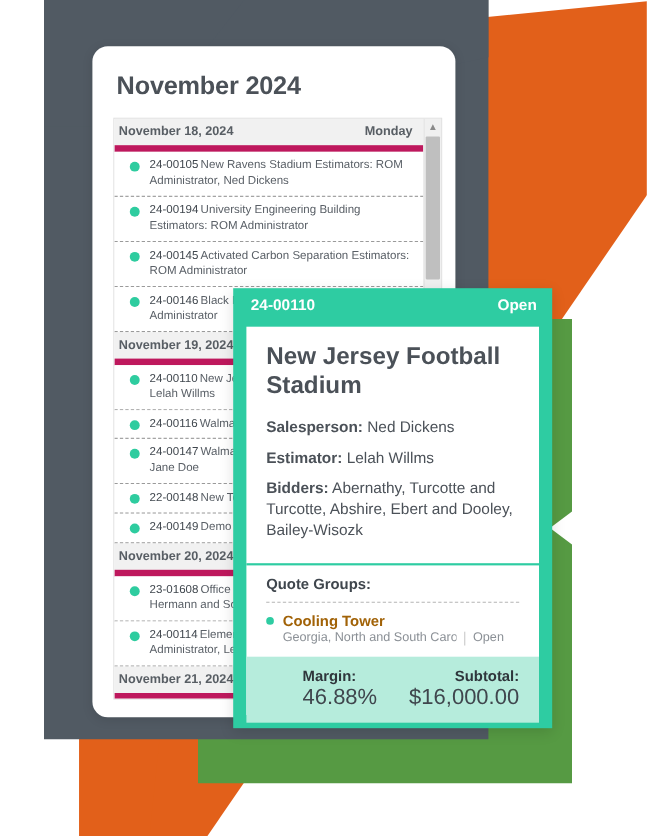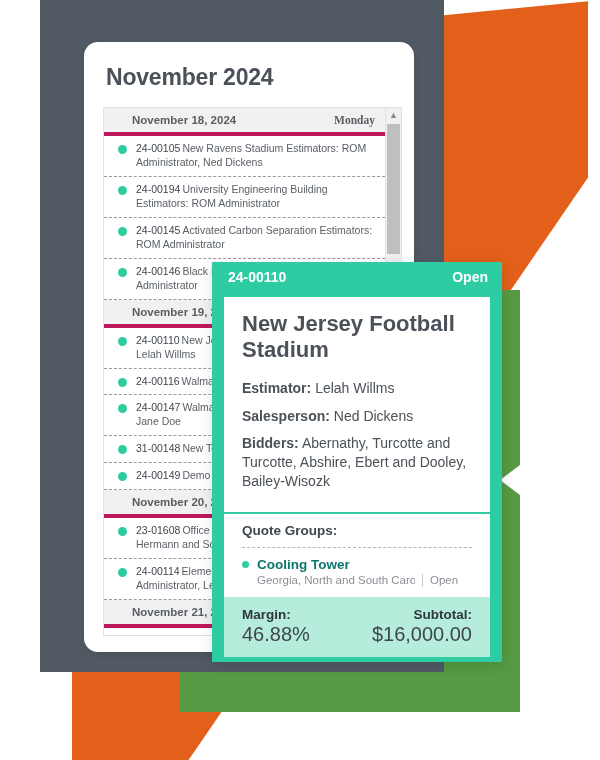--- a/index.html
+++ b/index.html
@@ -58,27 +58,27 @@
   #list-scrollarea{
     flex:1 1 auto;
     overflow:hidden;
     position:relative;
   }
   .day-header{
     display:flex;
     justify-content:space-between;
     align-items:center;
     background:#f1f1f1;
-    padding:6px 10px 6px 28px;
+    padding:6px 10px 6px 4px;
     font-size:11.5px;
     font-weight:bold;
     color:#585e64;
-    border-bottom:4px solid #be185d;
-  }
-  .day-header .dow{font-weight:bold;font-family:Liberation Serif, serif;}
+    border-bottom:6px solid #be185d;
+  }
+  .day-header .dow{font-weight:bold;}
   .job-row{
     display:flex;
     align-items:flex-start;
     padding:6px 6px 6px 10px;
     border-bottom:1px dashed #9a9a9a;
     background:#fff;
   }
   .dot{
     flex:0 0 auto;
     width:9px;height:9px;border-radius:50%;
@@ -157,40 +157,40 @@
     border-radius:19px;
   }
   #quote-groups-label{
     font-size:13.5px;font-weight:bold;color:#3f464d;
     padding-bottom:9px;
     border-bottom:1px dashed #b5b5b5;
   }
   .qg-row{padding:9px 0 10px 0;}
   .qg-name-line{display:flex;align-items:center;}
   .qg-dot{width:7px;height:7px;border-radius:50%;background:#2ecca2;margin-right:8px;flex:0 0 auto;}
-  .qg-name{font-size:13.5px;font-weight:bold;color:#0f766e;}
+  .qg-name{font-size:13.5px;font-weight:bold;color:#a16207;}
   .qg-sub{
     display:flex;align-items:center;
     margin:2px 0 0 15px;
     font-size:11.5px;color:#8b9096;
     white-space:nowrap;overflow:hidden;
   }
   .qg-sub .region{
     max-width:158px;overflow:hidden;text-overflow:clip;white-space:nowrap;
     display:inline-block;
   }
   .qg-sub .sep{
     display:inline-block;width:1px;height:13px;background:#c9c9c9;margin:0 7px;
     flex:0 0 auto;
   }
   #detail-footer{
     margin-top:auto;
     background:#b6ecdc;
     padding:10px 18px 12px 18px;
-    display:flex;justify-content:space-between;gap:29px;
+    display:flex;justify-content:flex-end;gap:29px;
   }
   .foot-col{display:flex;flex-direction:column;}
   .foot-col.right{align-items:flex-end;}
   .foot-label{font-size:13.5px;font-weight:bold;color:#2f363c;margin-bottom:1px;}
   .foot-value{font-size:20px;color:#3f464d;line-height:1.1;}
 </style>
 </head>
 <body>
 
 <div id="stage">
@@ -248,21 +248,21 @@
         <div class="job-row">
           <span class="dot"></span>
           <span class="job-text"><span class="job-num">24-00116</span><span>Walmart Estimators: ROM Administrator</span></span>
         </div>
         <div class="job-row">
           <span class="dot"></span>
           <span class="job-text"><span class="job-num">24-00147</span><span>Walmart Estimators: ROM Administrator, Jane Doe</span></span>
         </div>
         <div class="job-row">
           <span class="dot"></span>
-          <span class="job-text"><span class="job-num">31-00148</span><span>New Tower Estimators: Katheryn Mann</span></span>
+          <span class="job-text"><span class="job-num">22-00148</span><span>New Tower Estimators: Katheryn Mann</span></span>
         </div>
         <div class="job-row">
           <span class="dot"></span>
           <span class="job-text"><span class="job-num">24-00149</span><span>Demo Project Estimators: Katheryn Mann</span></span>
         </div>
 
         <div class="day-header">
           <span>November 20, 2024</span>
           <span class="dow"></span>
         </div>
@@ -298,26 +298,26 @@
       <span>24-00110</span>
       <span>Open</span>
     </div>
 
     <div id="detail-body">
 
       <div id="detail-main">
         <div id="detail-project-title">New Jersey Football Stadium</div>
 
         <div class="kv">
+          <span class="k">Salesperson:</span>
+          <span>Ned Dickens</span>
+        </div>
+        <div class="kv">
           <span class="k">Estimator:</span>
           <span>Lelah Willms</span>
-        </div>
-        <div class="kv">
-          <span class="k">Salesperson:</span>
-          <span>Ned Dickens</span>
         </div>
         <div class="kv">
           <span class="k">Bidders:</span>
           <span>Abernathy, Turcotte and Turcotte, Abshire, Ebert and Dooley, Bailey-Wisozk</span>
         </div>
       </div>
 
       <div id="quote-groups">
         <div id="quote-groups-label">Quote Groups:</div>
         <div class="qg-row">

